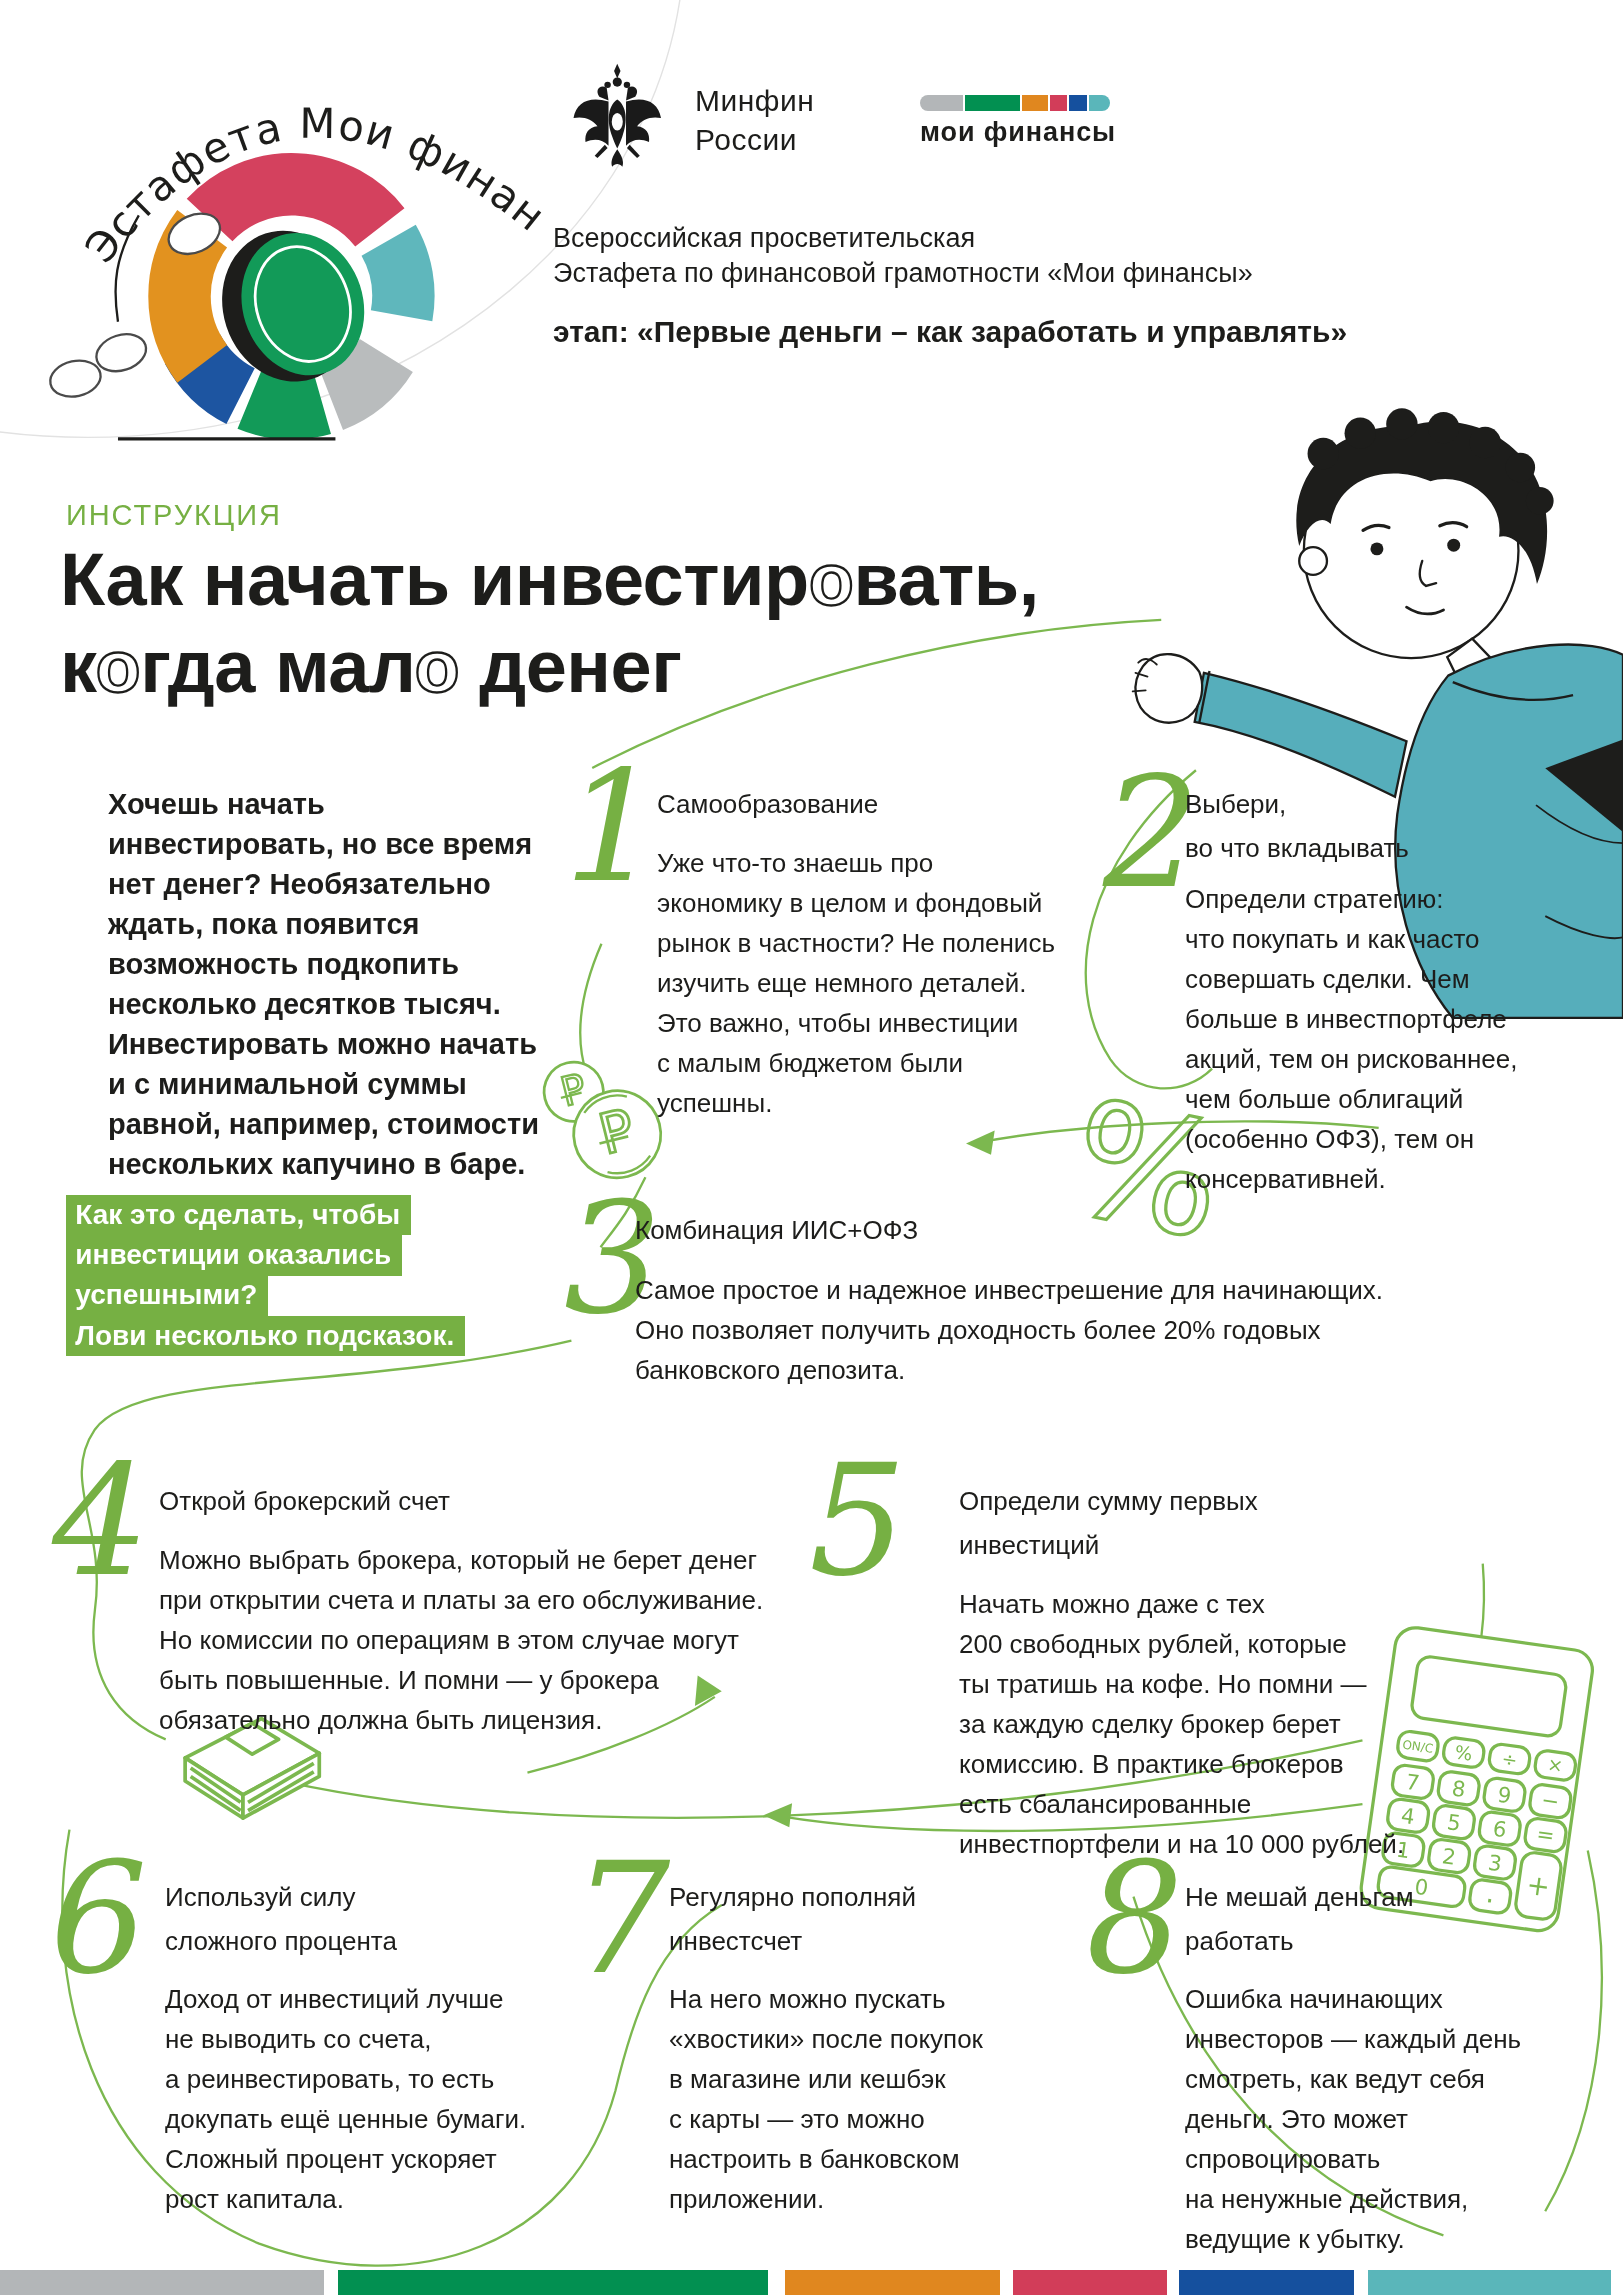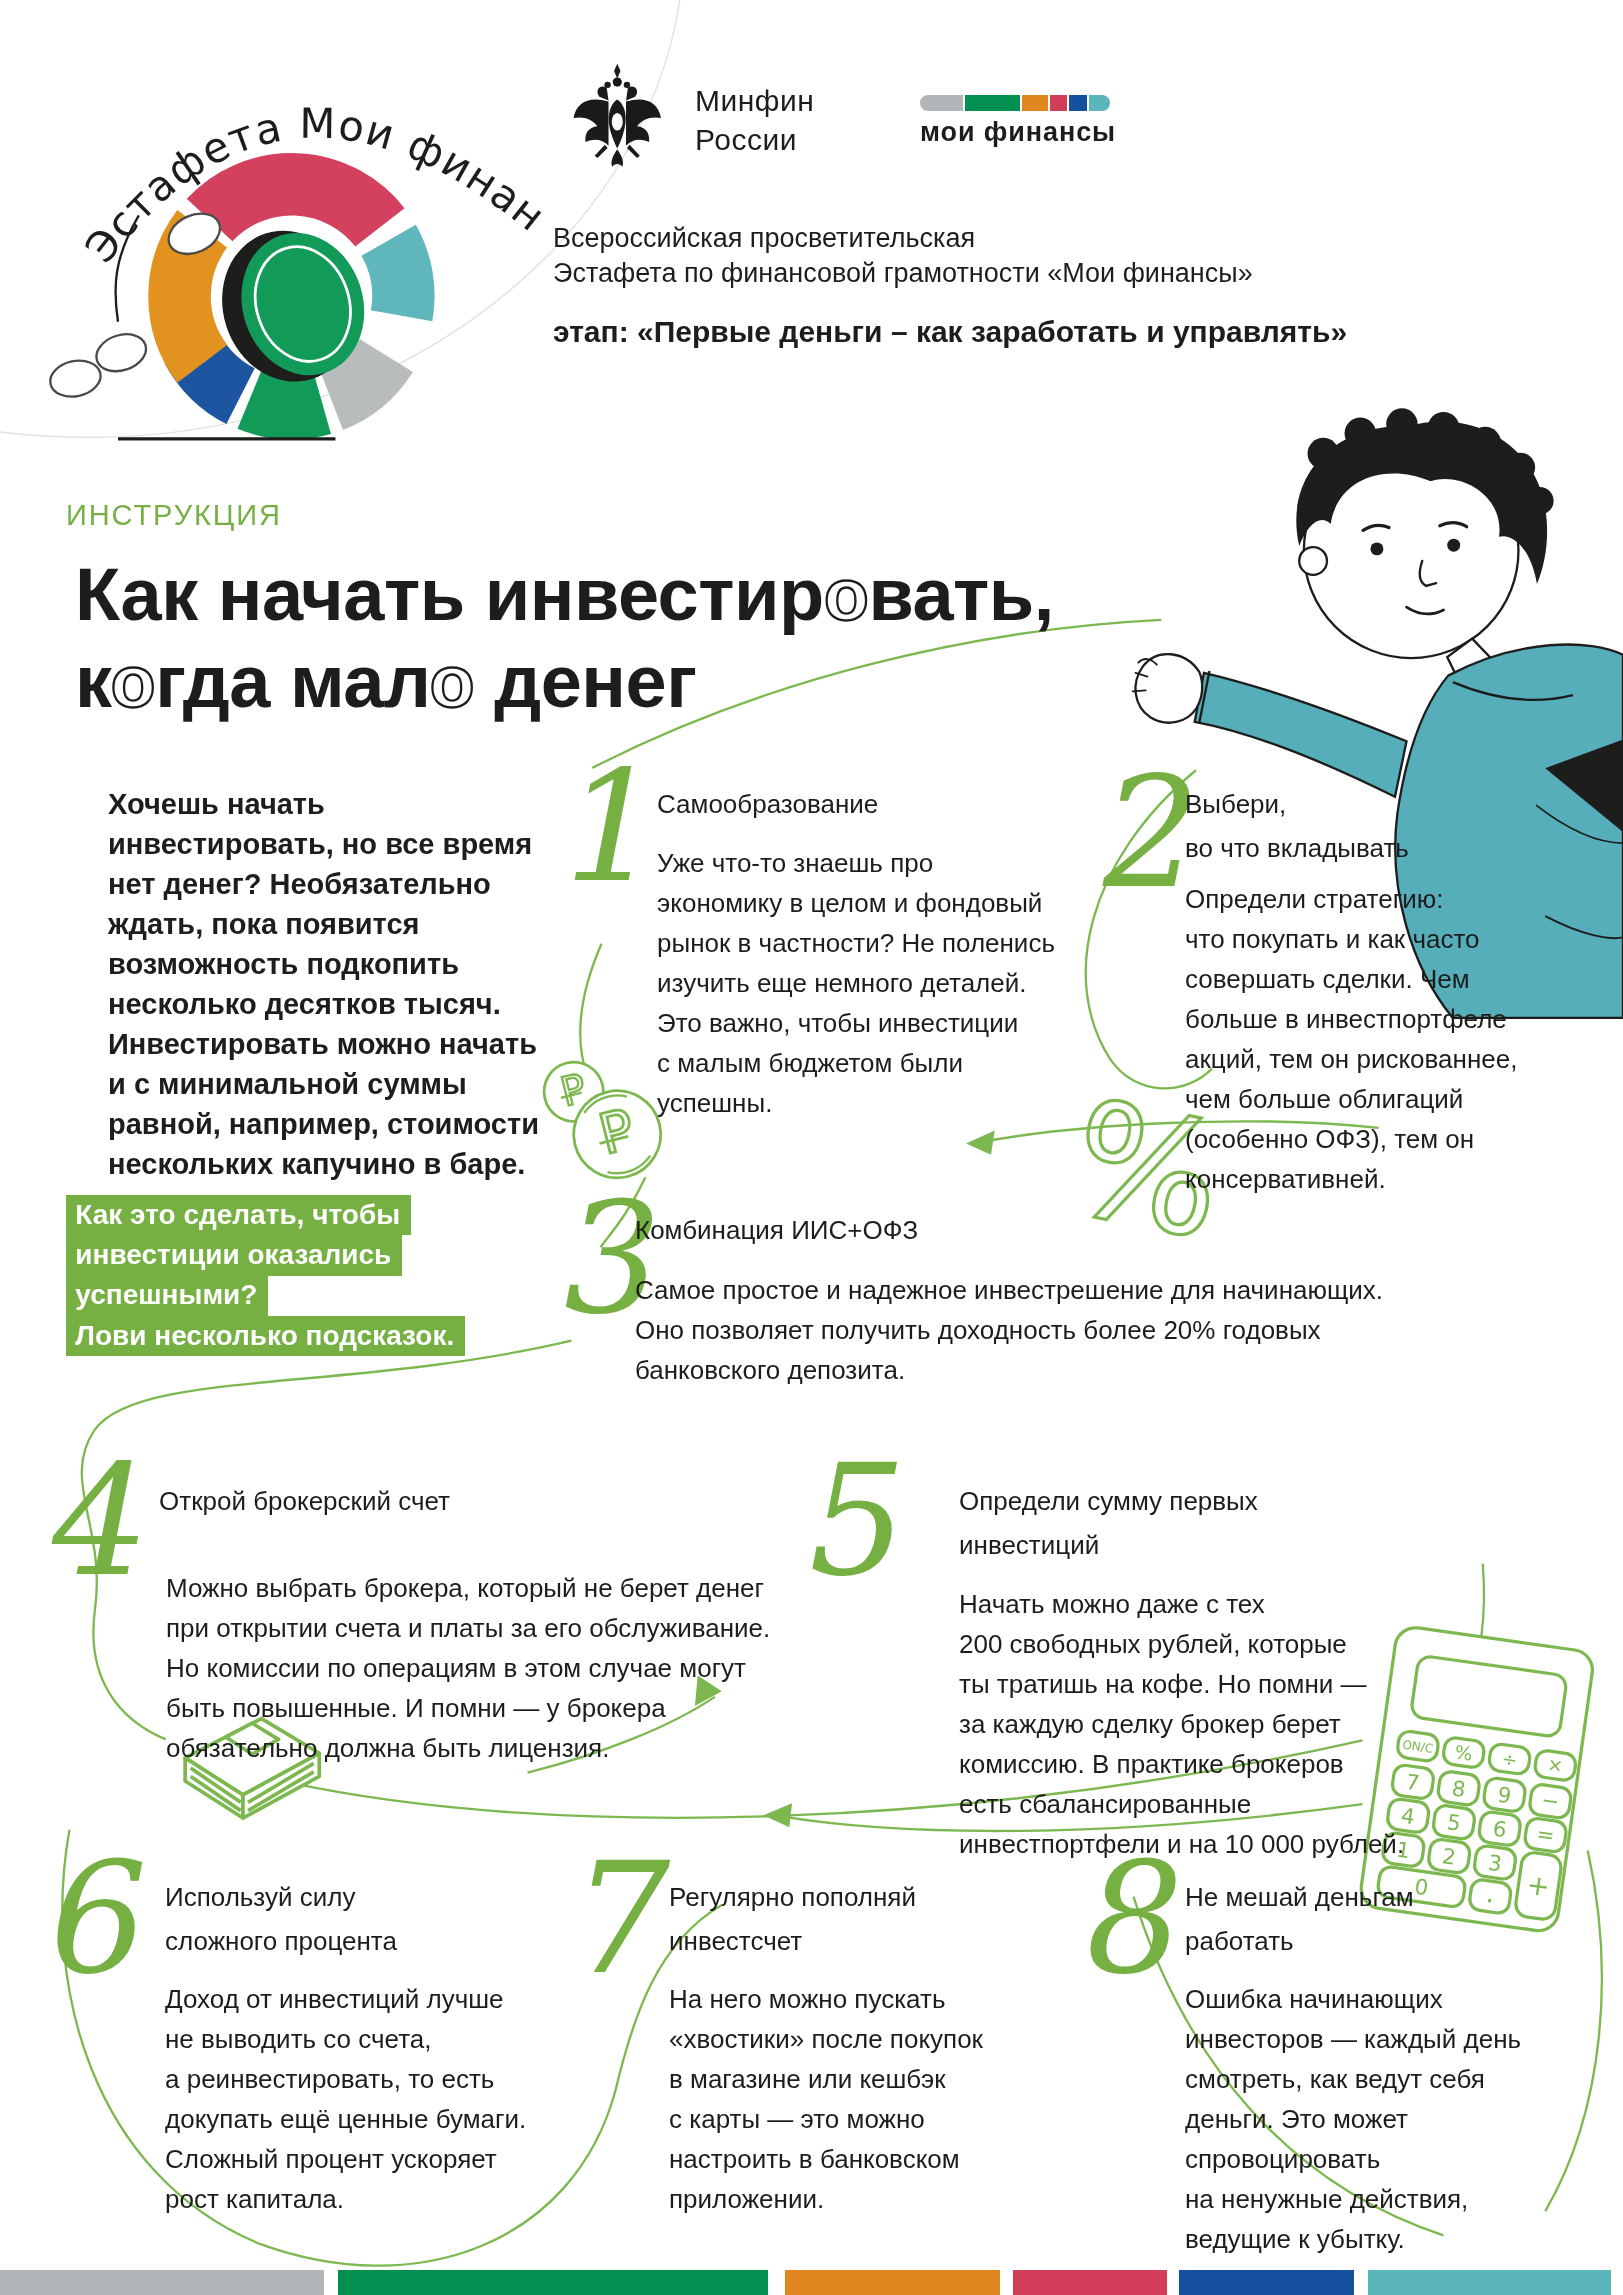--- a/index.html
+++ b/index.html
@@ -17,41 +17,41 @@
   .sg0{width:43px;border-radius:7.9px 0 0 7.9px;}
   .sg1{width:55px;}.sg2{width:26px;}.sg3{width:17.6px;}.sg4{width:17.6px;}
   .sg5{width:21px;border-radius:0 7.9px 7.9px 0;margin-right:0;}
   .mf-label{margin-top:6.5px;font-size:27px;font-weight:700;letter-spacing:0.9px;}
   .program{left:553px;top:221px;font-size:27px;line-height:35px;}
   .program div{white-space:nowrap;}
   .stage{left:553px;top:315px;font-size:30px;font-weight:700;white-space:nowrap;}
 
   
   .instr{left:66px;top:499px;font-size:29px;font-weight:400;color:#76b043;letter-spacing:1.9px;}
-  .title{left:60px;top:536px;margin:15px;font-size:74px;line-height:87px;font-weight:700;letter-spacing:-0.5px;}
+  .title{left:60px;top:536px;margin:0;font-size:74px;line-height:87px;font-weight:700;letter-spacing:-0.5px;}
   .title div{white-space:nowrap;}
   .o-outline{color:transparent;-webkit-text-stroke:2.3px #1d1d1b;}
 
   .intro{left:66px;top:784px;font-size:29px;font-weight:700;line-height:40px;}
   .intro div{white-space:nowrap;margin-left:42px;}
   .hl{left:66px;top:1195px;}
   .hl div{display:table;white-space:nowrap;background:#76b043;color:#fff;
           font-size:28px;font-weight:700;line-height:31px;padding:3.7px 11px 5.6px 9.3px;}
 
   
   .num{position:absolute;font-family:"DejaVu Serif",serif;font-style:italic;
        color:#76b043;font-size:153px;line-height:148px;font-weight:400;}
   .head{position:absolute;font-size:26px;font-weight:400;line-height:44px;}
   .head div{white-space:nowrap;}
   .body{position:absolute;font-size:26px;line-height:40px;}
   .body div{white-space:nowrap;}
   .s1n{left:564px;top:753px;}  .s1h{left:657px;top:782px;}  .s1b{left:657px;top:843px;}
   .s2n{left:1103px;top:759px;}  .s2h{left:1185px;top:782px;}  .s2b{left:1185px;top:879px;}
   .s3n{left:564px;top:1185px;}  .s3h{left:635px;top:1208px;}  .s3b{left:635px;top:1270px;}
-  .s4n{left:52px;top:1447px;}   .s4h{left:159px;top:1479px;}   .s4b{left:166px;top:1540px;margin-top:28px;}
+  .s4n{left:52px;top:1447px;}   .s4h{left:159px;top:1479px;}   .s4b{left:159px;top:1540px;}
   .s5n{left:809px;top:1447px;}  .s5h{left:959px;top:1479px;}  .s5b{left:959px;top:1584px;}
   .s6n{left:50px;top:1845px;}   .s6h{left:165px;top:1875px;}   .s6b{left:165px;top:1979px;}
   .s7n{left:573px;top:1845px;}  .s7h{left:669px;top:1875px;}  .s7b{left:669px;top:1979px;}
   .s8n{left:1086px;top:1845px;}  .s8h{left:1185px;top:1875px;}  .s8b{left:1185px;top:1979px;}
 
   
   .stripe{position:absolute;top:2270px;height:26px;}
   .st0{left:0;width:324px;}   .st1{left:338px;width:430px;} .st2{left:785px;width:215px;}
   .st3{left:1013px;width:154px;}.st4{left:1179px;width:175px;}.st5{left:1368px;width:243px;}
 

